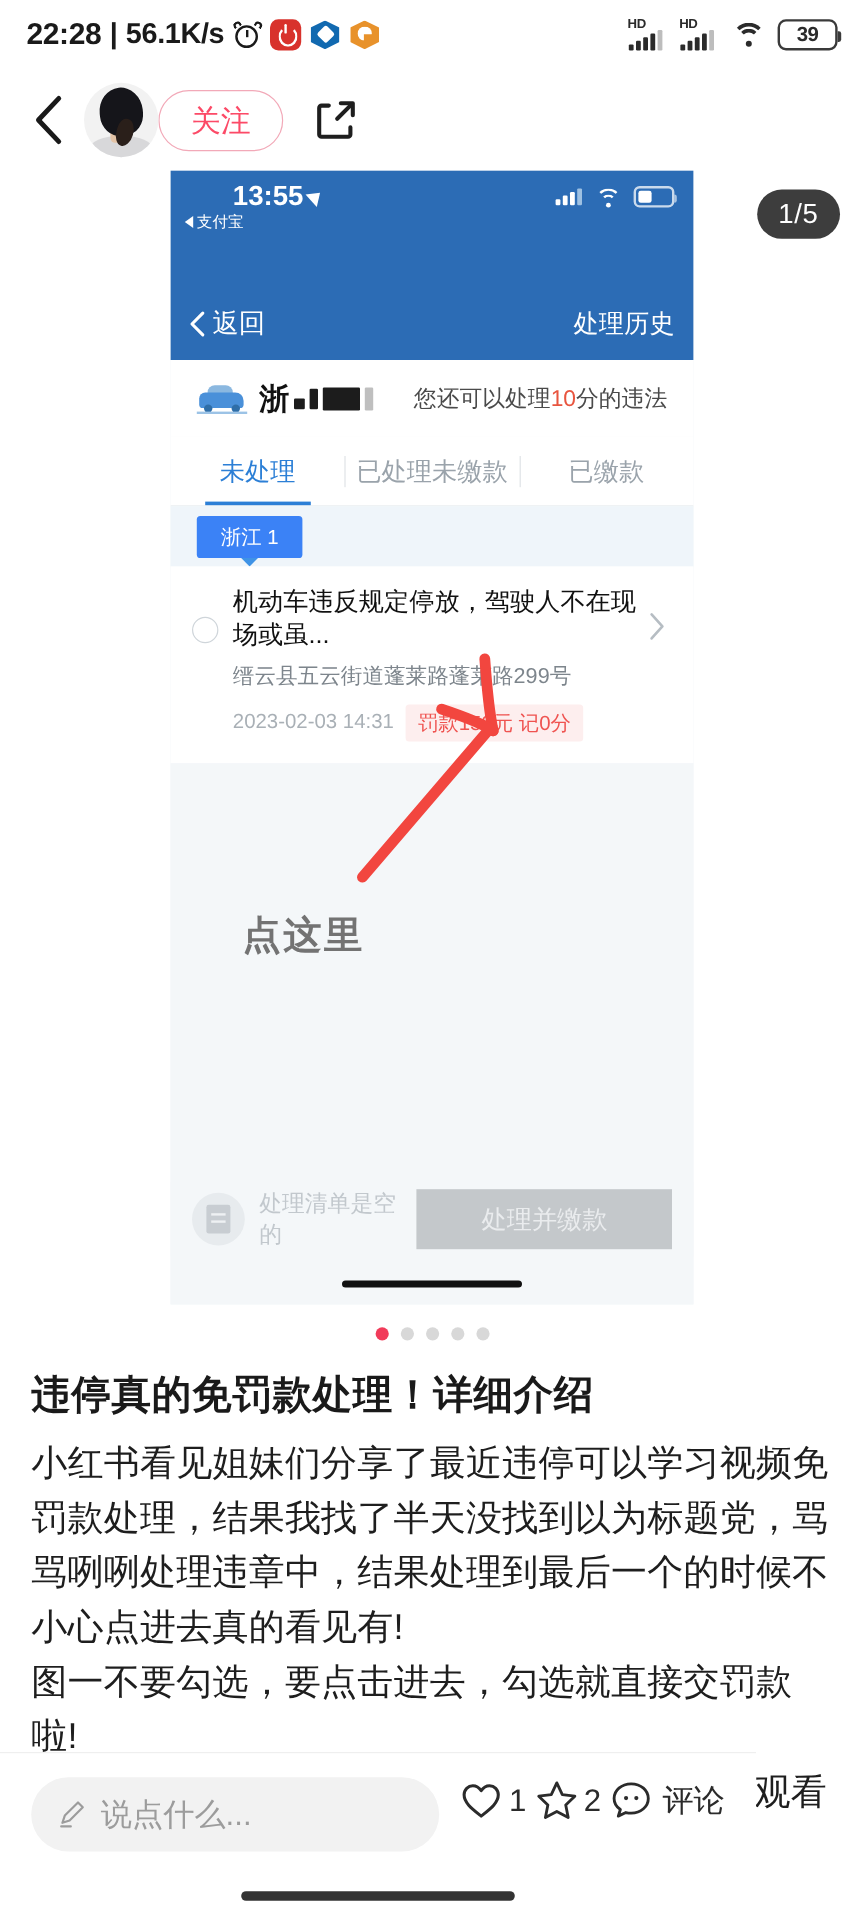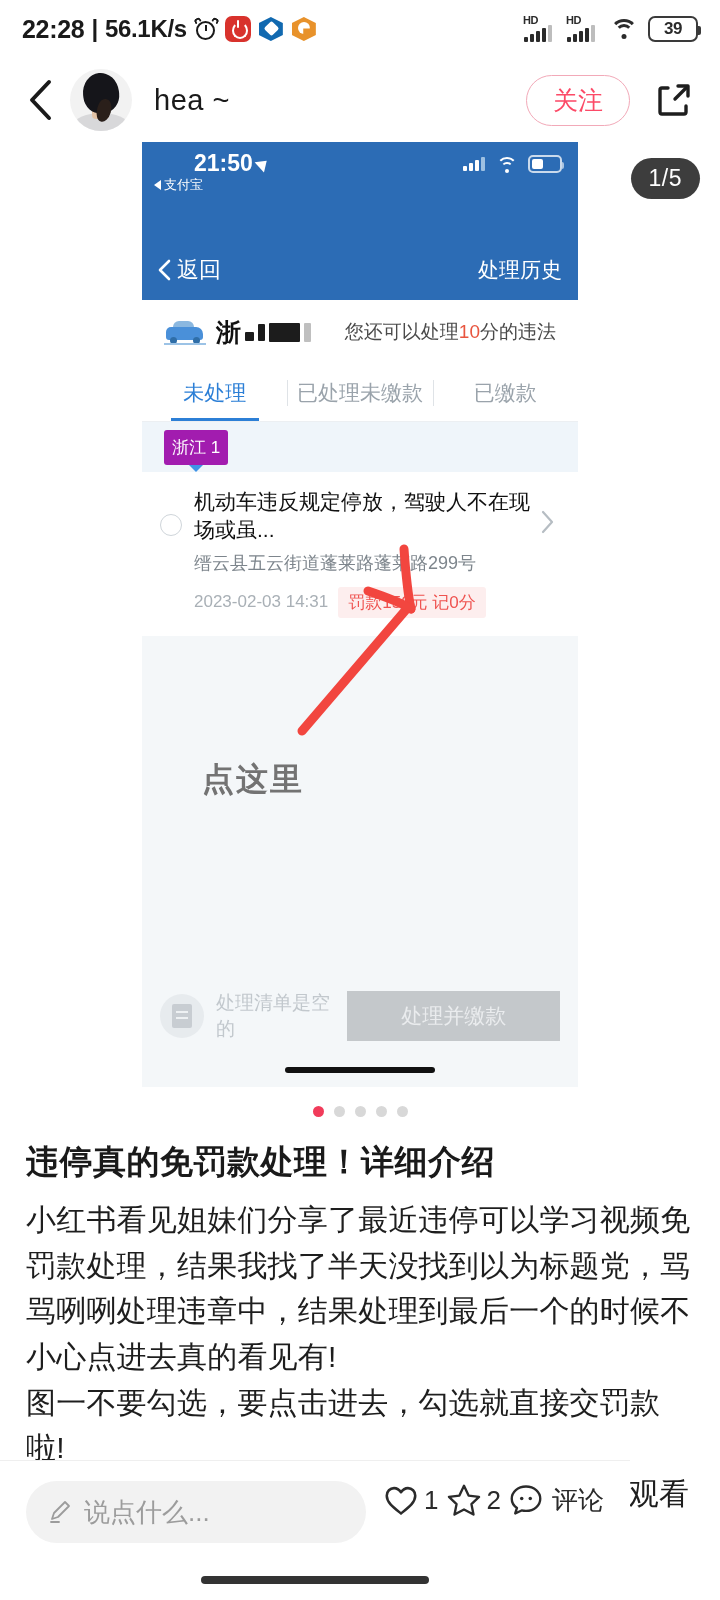--- a/index.html
+++ b/index.html
@@ -278,22 +278,22 @@
   .ios-tab.active:after {
     content:""; position:absolute; left:50%; bottom:0; transform:translateX(-50%);
     width:88px; height:3px; background:#2c7fd6;
   }
   .ios-tab + .ios-tab:before {
     content:""; position:absolute; left:0; top:16px; width:1px; height:26px; background:#dfe3e7;
   }
 
   .region-bar { background:#eff5fa; height:50px; display:flex; align-items:center; padding:0 22px; position:relative; }
   .region-badge {
-    background:#a21caf; color:#fff; font-size:17px;
-    padding:6px 8px; border-radius:3px; position:relative;
+    background:#3b82f6; color:#fff; font-size:17px;
+    padding:6px 20px; border-radius:3px; position:relative;
   }
   .region-badge:after {
     content:""; position:absolute; left:50%; bottom:-7px; transform:translateX(-50%);
     border-left:7px solid transparent; border-right:7px solid transparent;
     border-top:7px solid #3f93e6;
   }
 
   .viol-card { background:#fff; padding:16px 0 18px 0; position:relative; }
   .viol-row { display:flex; align-items:flex-start; padding:0 18px; }
   .viol-check {
@@ -435,21 +435,20 @@
     <svg width="26" height="42" viewBox="0 0 26 42">
         <polyline points="22,3 5,21 22,39" fill="none" stroke="#1a1a1a" stroke-width="4" stroke-linecap="round" stroke-linejoin="round"></polyline>
       </svg>
   </div>
   <div class="avatar">
     <span class="body"></span>
       <span class="neck"></span>
     <span class="head"></span>
       <span class="hair"></span>
   </div>
-  <div class="username">hea ~</div>
   <div class="follow-btn">关注</div>
   <div class="share-btn">
     <svg width="40" height="40" viewBox="0 0 40 40">
       <path d="M14 8 H8 a2 2 0 0 0 -2 2 V32 a2 2 0 0 0 2 2 H30 a2 2 0 0 0 2 -2 V26" fill="none" stroke="#1e1e1e" stroke-width="3.4" stroke-linecap="round" stroke-linejoin="round"></path>
       <path d="M21 19 L33 7" fill="none" stroke="#1e1e1e" stroke-width="3.4" stroke-linecap="round"></path>
       <polyline points="24,6 34,6 34,16" fill="none" stroke="#1e1e1e" stroke-width="3.4" stroke-linecap="round" stroke-linejoin="round"></polyline>
     </svg>
   </div>
 </div>
 
@@ -461,21 +460,21 @@
     <div class="page-count">1/5</div>
 
     <div class="phoneshot">
 
       <div class="ios-top">
         <div class="ios-carrier">
           <span class="tri"></span>
           <span>支付宝</span>
         </div>
         <div class="ios-time">
-          <span>21:50</span>
+          <span>13:55</span>
           <span class="loc"></span>
         </div>
         <div class="ios-right">
           <span class="bars">
               <i></i>
               <i></i>
               <i></i>
               <i></i>
             </span>
           <span class="ios-wifi">

